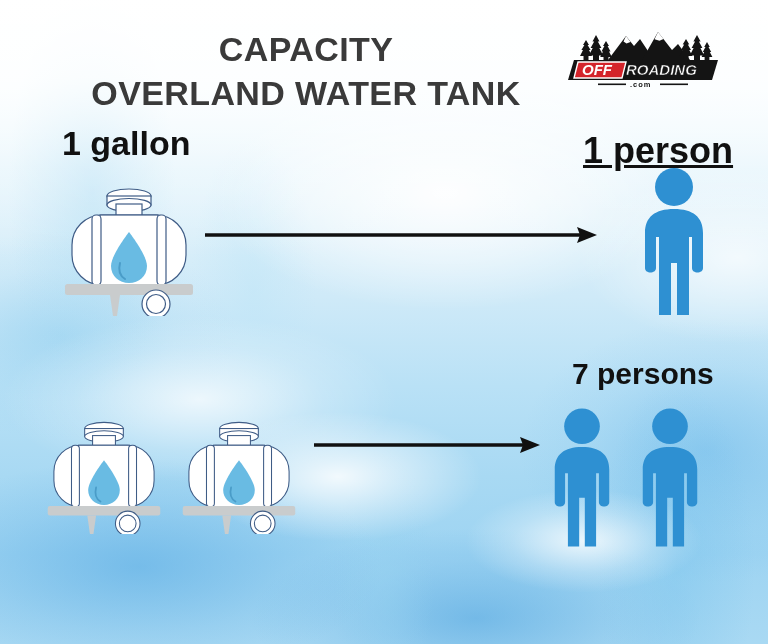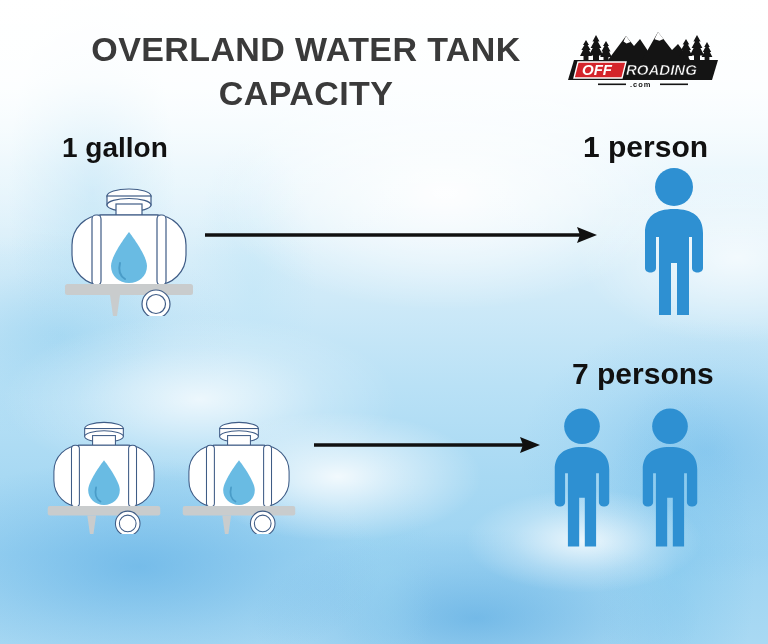--- a/index.html
+++ b/index.html
@@ -86,22 +86,22 @@
     height: 66px;
   }
 
   
   .label {
     position: absolute;
     font-weight: bold;
     color: #111111;
     white-space: nowrap;
   }
-  .label-gallon1 { left: 62px;  top: 132px; font-size: 28px; }
-  .label-person1 { left: 583px; top: 130px; font-size: 30px; }
+  .label-gallon1 { left: 62px;  top: 124px; font-size: 34px; }
+  .label-person1 { left: 583px; top: 130px; font-size: 36px; text-decoration: underline; }
   .label-gallon2 { left: 53px;  top: 357px; font-size: 30px; }
   .label-person2 { left: 572px; top: 357px; font-size: 30px; }
 
   
   .arrow { position: absolute; }
   .arrow-1 { left: 205px; top: 221px; width: 392px; height: 28px; }
   .arrow-2 { left: 314px; top: 432px; width: 226px; height: 26px; }
 
   
   .tank { position: absolute; }
@@ -119,22 +119,22 @@
 
 <div id="infographic">
 
   <div class="bg-layer bg-base"></div>
   <div class="bg-layer bg-swirl1"></div>
   <div class="bg-layer bg-swirl3"></div>
   <div class="bg-layer bg-swirl2"></div>
   <div class="bg-layer bg-topfade"></div>
 
   <div class="title">
+    <div>CAPACITY</div>
     <div>OVERLAND WATER TANK</div>
-    <div>CAPACITY</div>
   </div>
 
   <div class="logo">
     <svg viewBox="0 0 150 66" width="150" height="66">
 
       <g fill="#141414">
         <path d="M18 38 L18 18 L21 23 L19.6 23 L22.6 28 L21 28 L24 34 L20.5 34 L20.5 38 Z"></path>
         <path d="M18 38 L18 18 L15 23 L16.4 23 L13.4 28 L15 28 L12 34 L15.5 34 L15.5 38 Z"></path>
         <path d="M28 38 L28 13 L31.5 19.5 L29.8 19.5 L33.4 26 L31.3 26 L35.2 33.5 L31 33.5 L31 38 Z"></path>
         <path d="M28 38 L28 13 L24.5 19.5 L26.2 19.5 L22.6 26 L24.7 26 L20.8 33.5 L25 33.5 L25 38 Z"></path>

